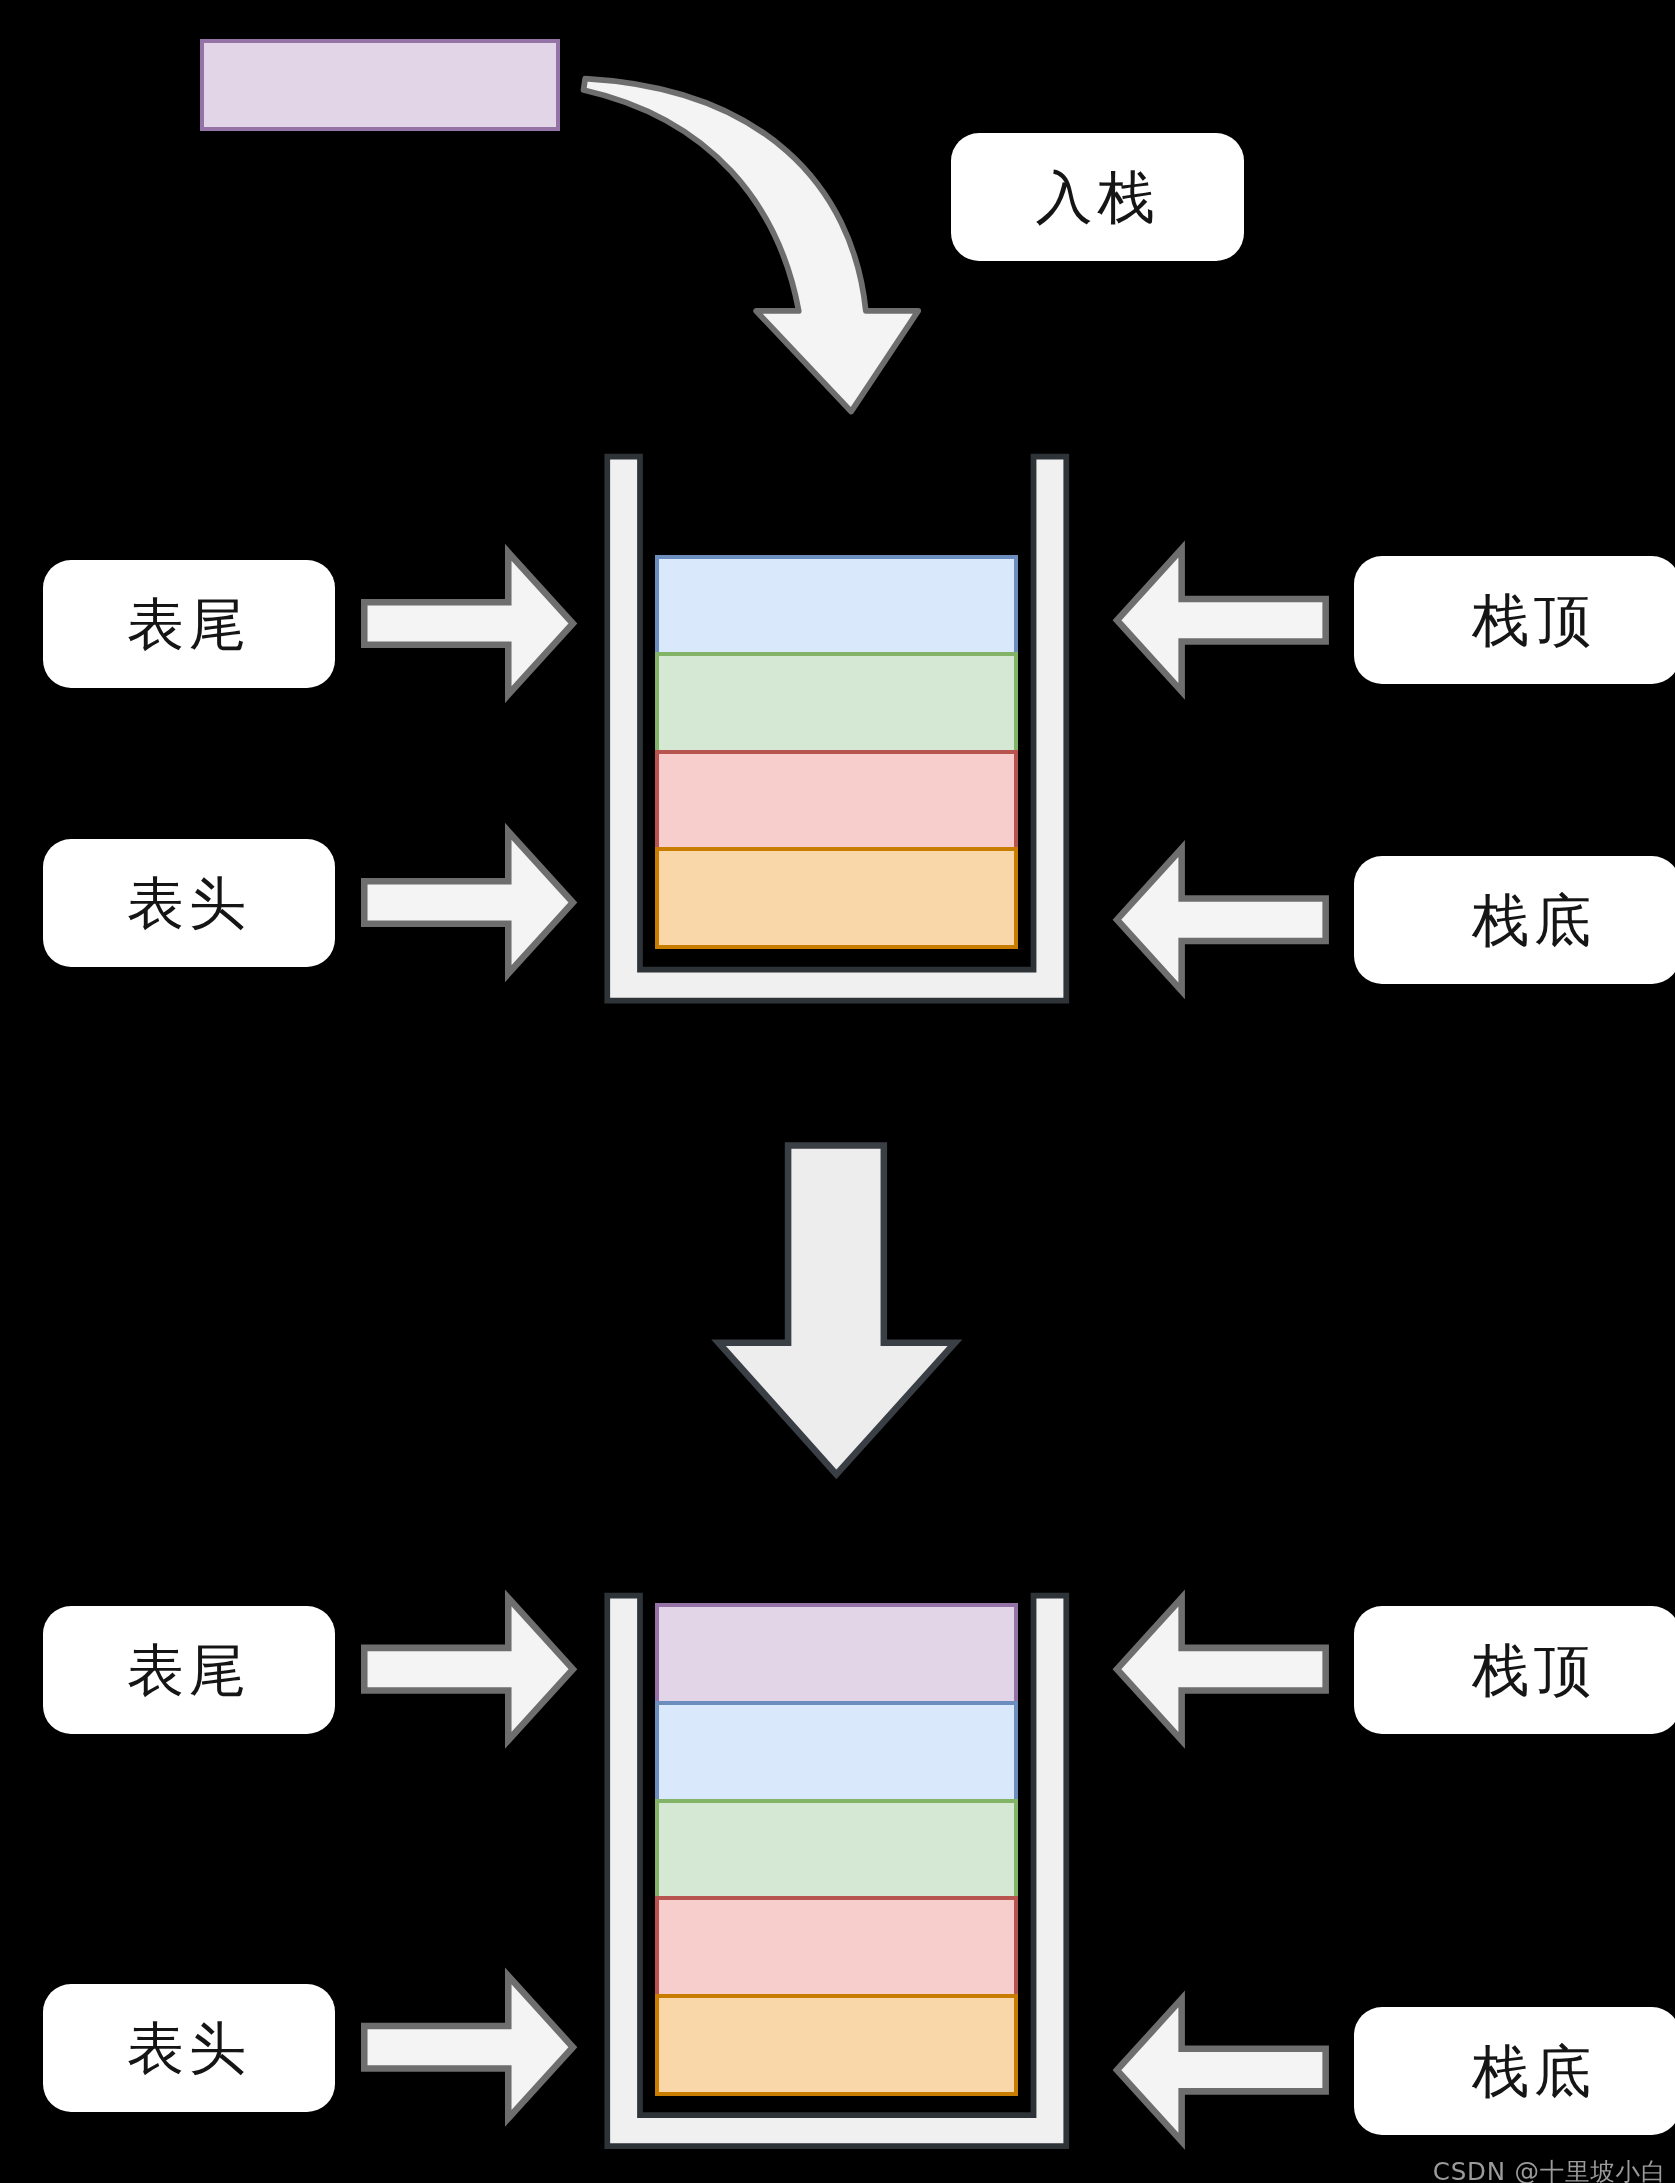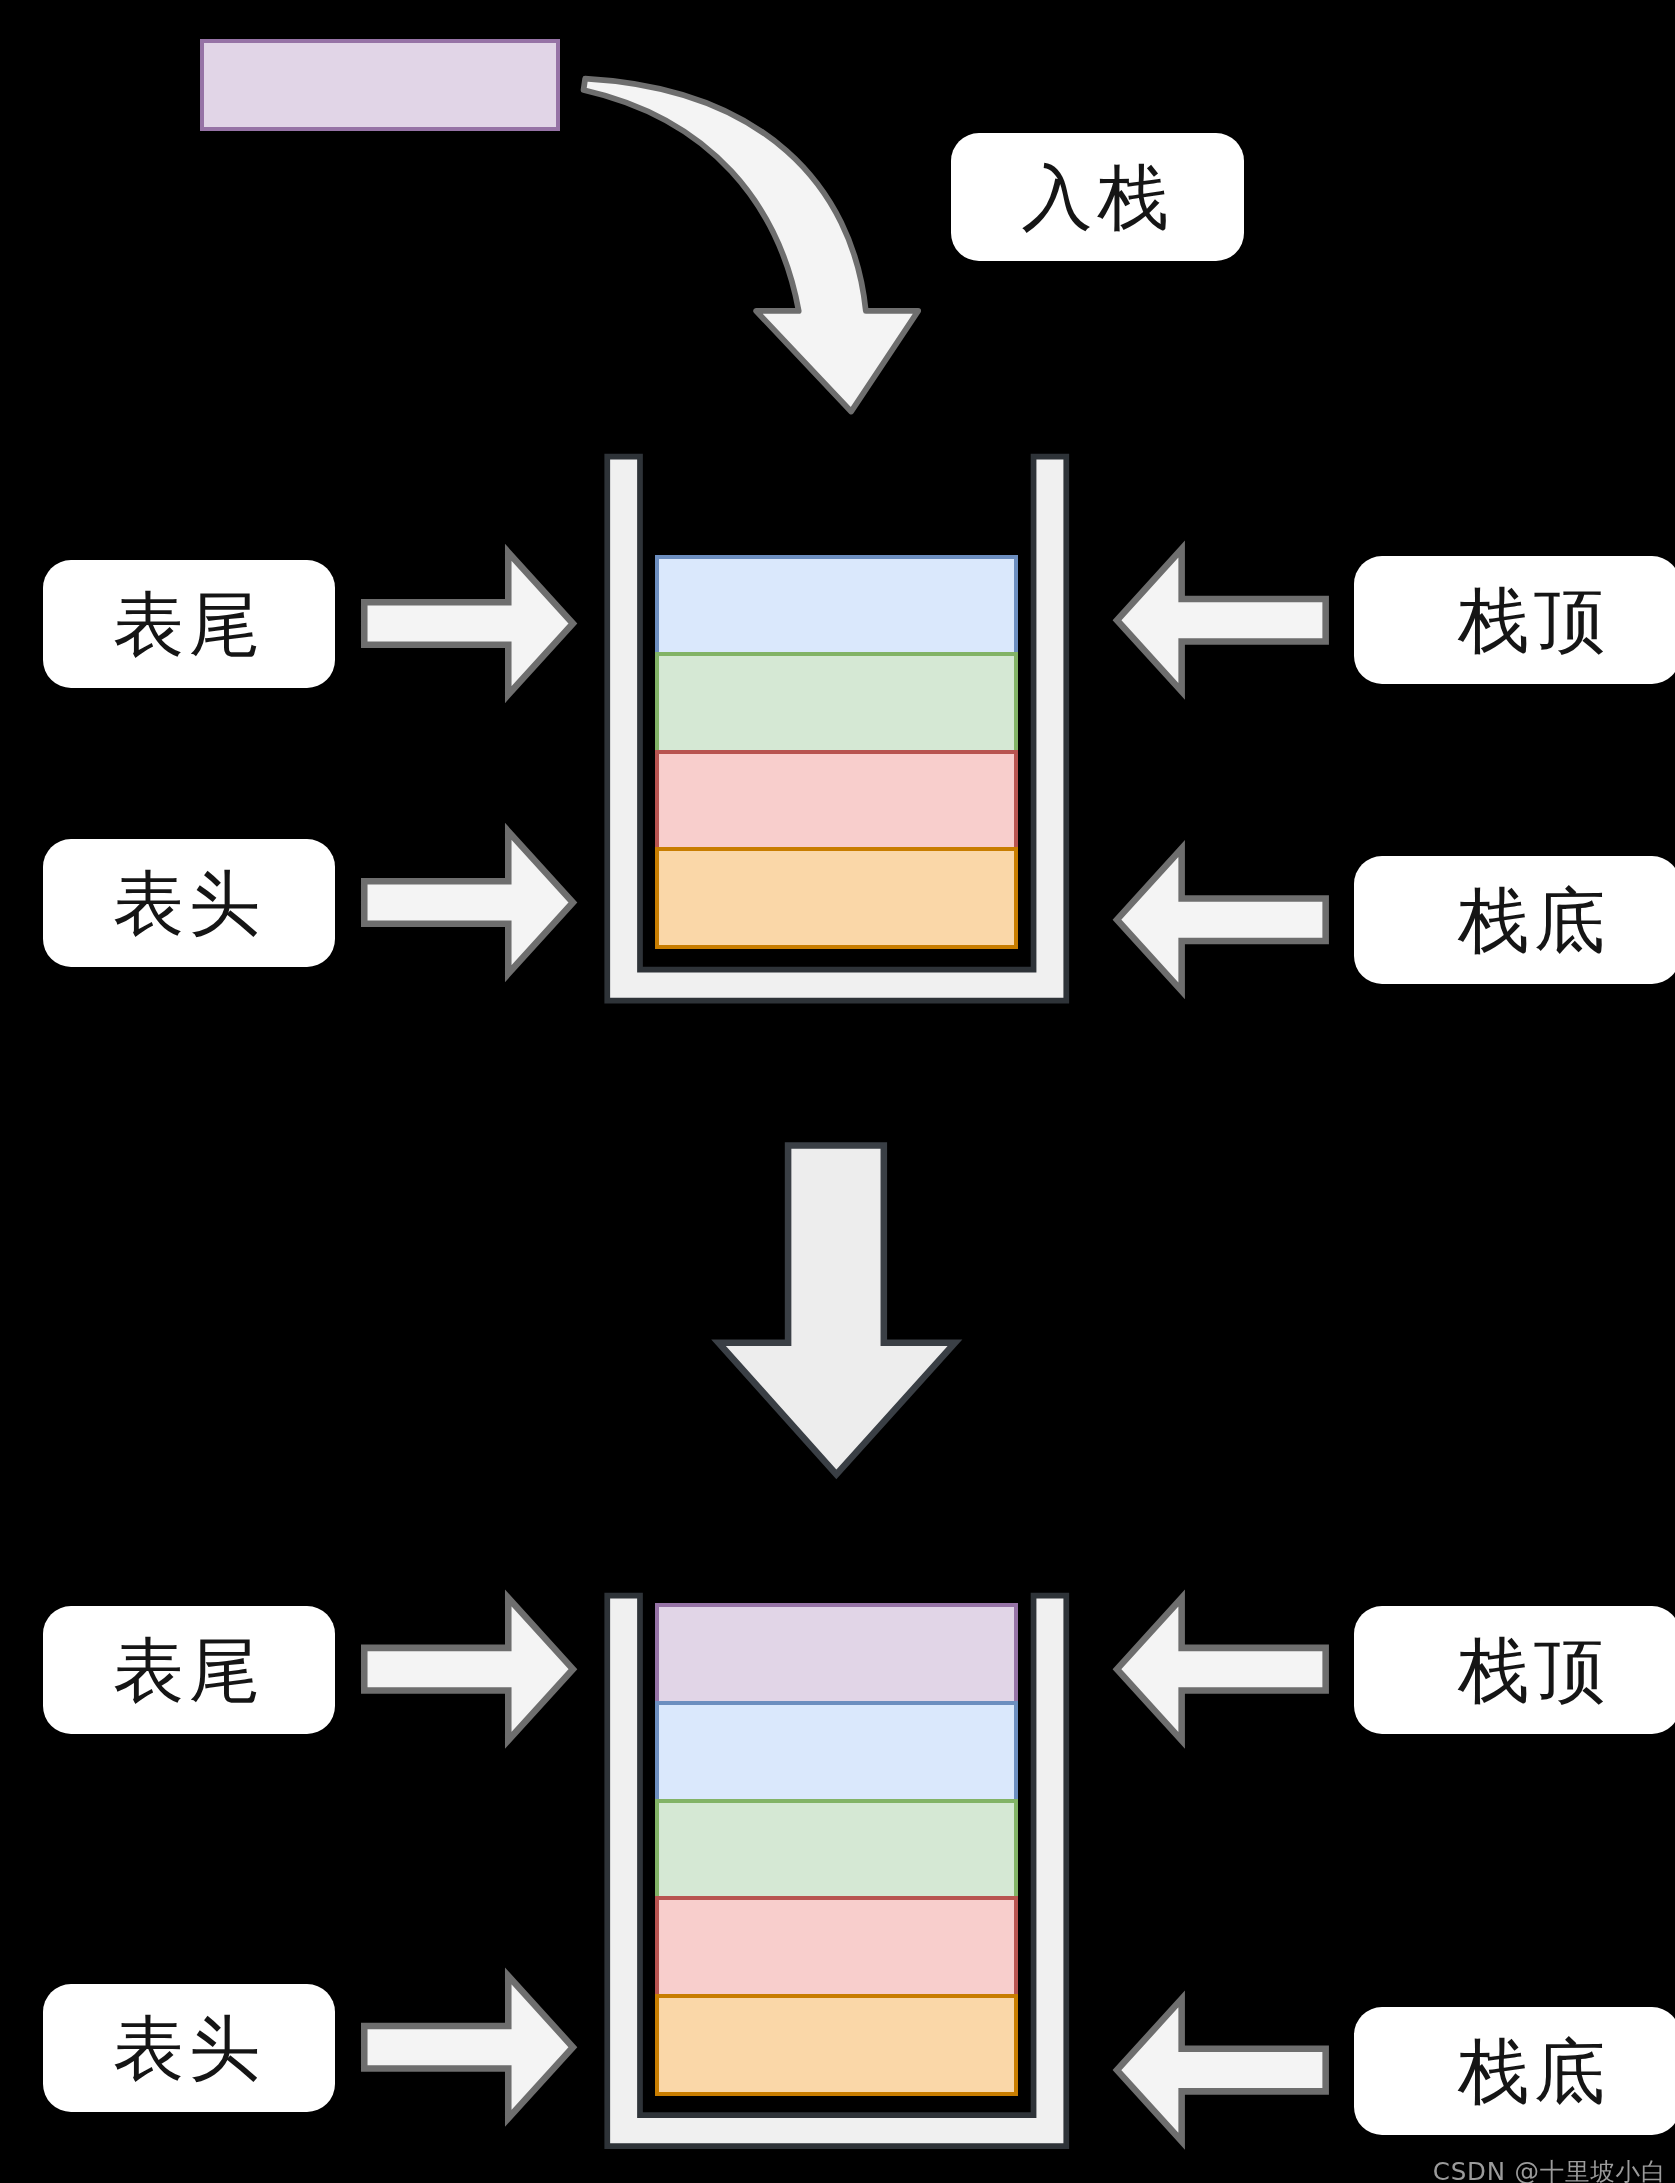--- a/index.html
+++ b/index.html
@@ -14,21 +14,21 @@
   }
   .stack-els{position:absolute;left:655px;width:363px;display:flex;flex-direction:column;}
   .stack-els.s1{top:555px;height:394px;}
   .stack-els.s2{top:1603px;height:493px;}
   .stack-el{flex:1;box-sizing:border-box;border:4.1px solid;}
   .stack-el + .stack-el{margin-top:-4.1px;}
   .label{
     position:absolute;width:292px;height:128px;border-radius:28px;
     background:var(--label-bg,#fff);color:var(--label-text,#151515);
     display:flex;align-items:center;justify-content:center;
-    font-size:71px;font-weight:500;letter-spacing:4.9px;line-height:1;
+    font-size:57px;font-weight:500;letter-spacing:4.9px;line-height:1;
   }
   .label.push{left:951px;top:133px;width:293px;height:128px;}
   .label.l-col{left:43px;}
   .label.r-col{left:1354px;padding-left:34px;}
   .watermark{
     position:absolute;right:9.8px;top:2155px;font-size:24.5px;
     color:var(--wm,#9b9b9b);letter-spacing:0.8px;white-space:nowrap;
   }
 </style>
 </head>

